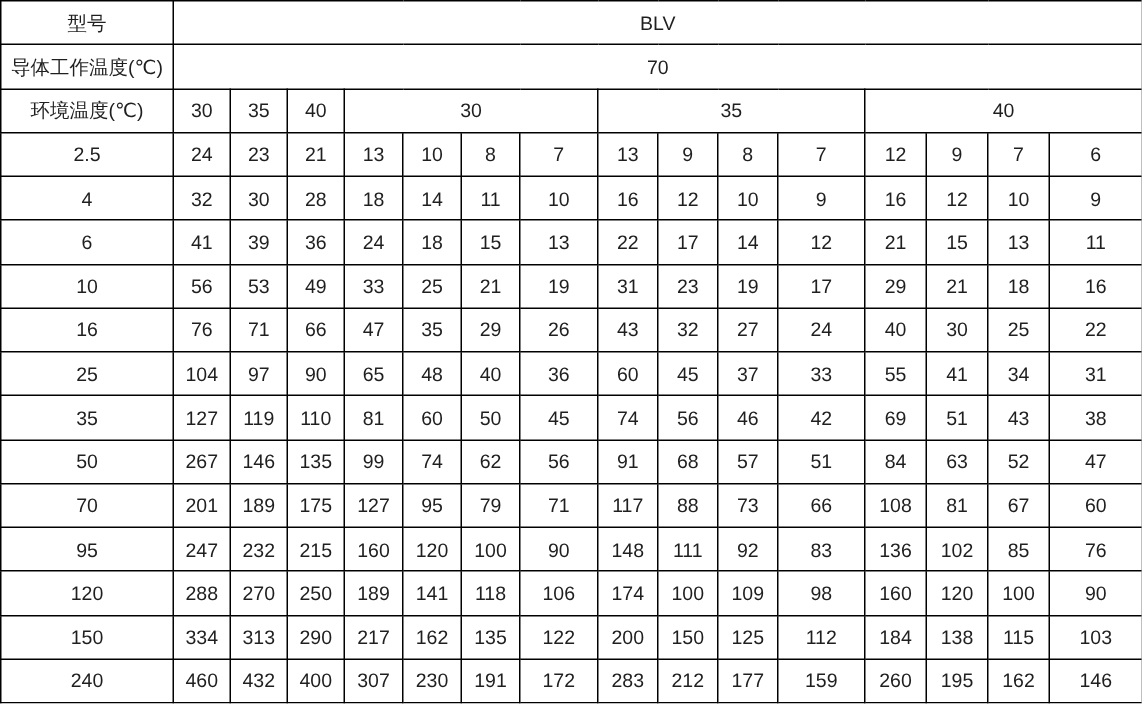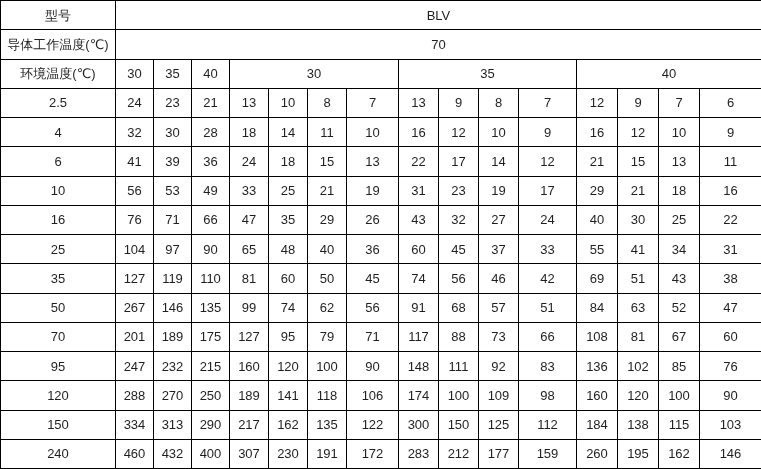--- a/index.html
+++ b/index.html
@@ -274,21 +274,21 @@
       </tr>
       <tr>
         <td class="num">150</td>
         <td class="num">334</td>
         <td class="num">313</td>
         <td class="num">290</td>
         <td class="num">217</td>
         <td class="num">162</td>
         <td class="num">135</td>
         <td class="num">122</td>
-        <td class="num">300</td>
+        <td class="num">200</td>
         <td class="num">150</td>
         <td class="num">125</td>
         <td class="num">112</td>
         <td class="num">184</td>
         <td class="num">138</td>
         <td class="num">115</td>
         <td class="num">103</td>
       </tr>
       <tr>
         <td class="num">240</td>

